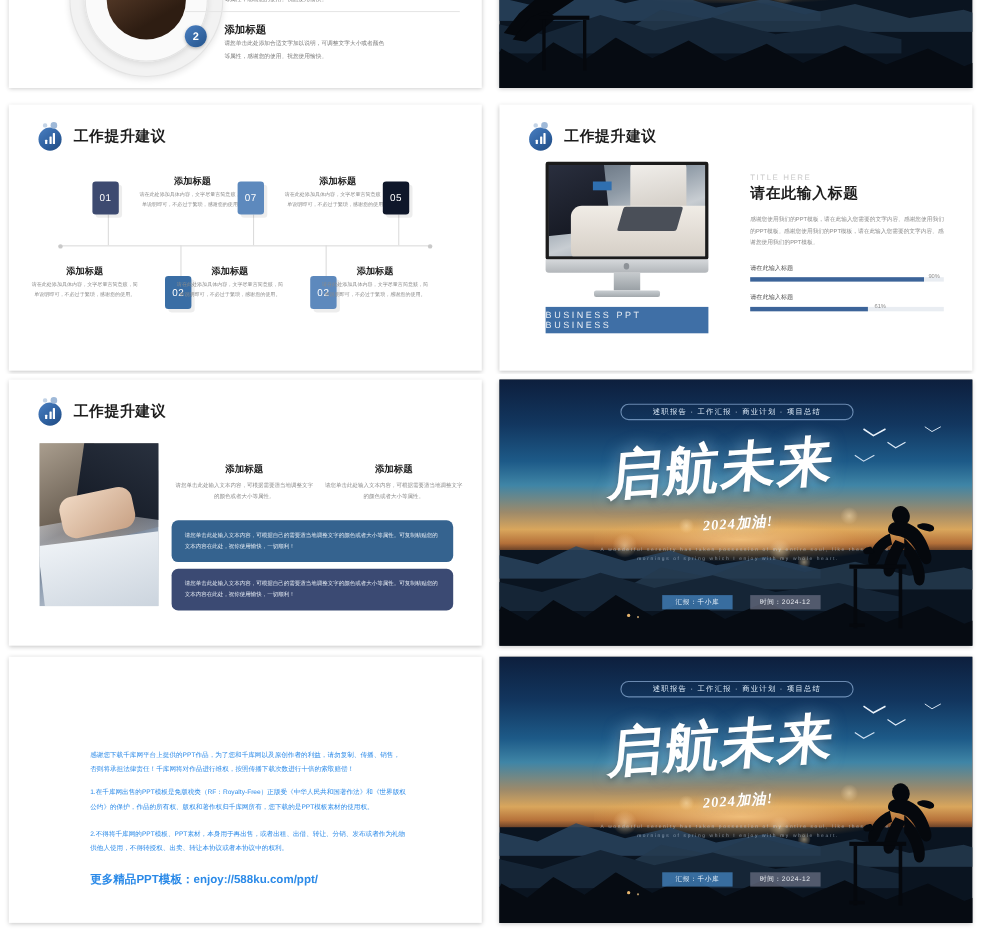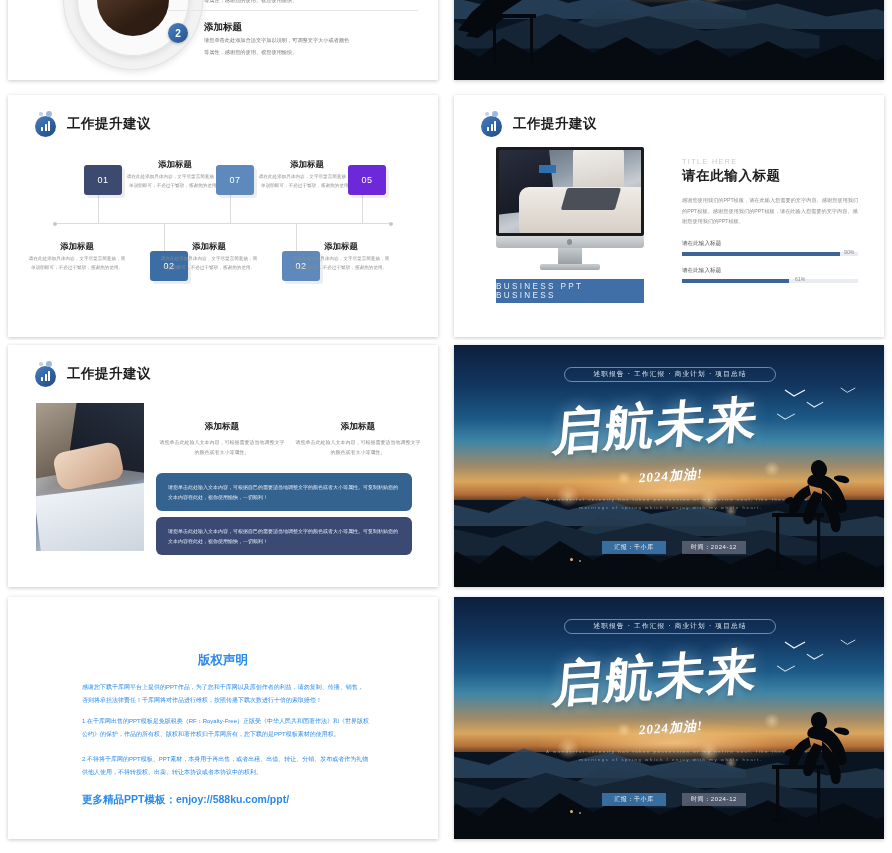--- a/index.html
+++ b/index.html
@@ -40,21 +40,21 @@
     box-shadow:0 1px 3px rgba(0,0,0,.25);
     display:flex;align-items:center;justify-content:center;color:#fff;font-size:10px;font-weight:bold;}
   .aTitle{position:absolute;font-size:9.5px;font-weight:bold;color:#1c1c1c;}
   .aBody{position:absolute;font-size:5.2px;line-height:1.85;color:#777;width:232px;}
   .hr{position:absolute;height:1px;background:#e6e6e6;}
 
   
   .axis{position:absolute;height:1px;background:#dcdcdc;}
   .axdot{position:absolute;width:4px;height:4px;border-radius:50%;background:#c9c9c9;top:-1.5px;}
   .stem{position:absolute;width:1px;background:#dcdcdc;}
-  .numbox{position:absolute;width:38px;height:30px;border-radius:3px;color:#fff;
+  .numbox{position:absolute;width:24px;height:30px;border-radius:3px;color:#fff;
     display:flex;align-items:center;justify-content:center;font-size:9px;letter-spacing:.5px;
     box-shadow:3px 3px 0 rgba(0,0,0,.07);}
   .tlTitle{position:absolute;font-size:8.4px;font-weight:bold;color:#1f1f1f;text-align:center;width:110px;}
   .tlBody{position:absolute;font-size:4.6px;line-height:1.95;color:#8b8b8b;text-align:center;width:100px;}
 
   
   .mon{position:absolute;}
   .mon .bez{position:absolute;left:0;top:0;width:148px;height:89px;background:#1b1b1b;border-radius:2px;}
   .mon .scr{position:absolute;left:3px;top:3px;width:142px;height:83px;overflow:hidden;
       background:linear-gradient(160deg,#5c6876 0%,#8e9aa6 35%,#c8cdd2 60%,#6f7b88 100%);}
@@ -237,21 +237,21 @@
         <div class="tlBody" style="left:249px;top:78px;">请在此处添加具体内容，文字尽量言简意赅，简单说明即可，不必过于繁琐，感谢您的使用。</div>
 
         <div class="stem" style="left:288px;top:128px;height:28px;"></div>
         <div class="numbox" style="left:274px;top:156px;background:#5d89bd;">
             <span>02</span>
           </div>
         <div class="tlTitle" style="left:146px;top:146px;">添加标题</div>
         <div class="tlBody" style="left:151px;top:160px;">请在此处添加具体内容，文字尽量言简意赅，简单说明即可，不必过于繁琐，感谢您的使用。</div>
 
         <div class="stem" style="left:354px;top:100px;height:28px;"></div>
-        <div class="numbox" style="left:340px;top:70px;background:#6d28d9;">
+        <div class="numbox" style="left:340px;top:70px;background:#0f172a;">
             <span>05</span>
           </div>
         <div class="tlTitle" style="left:278px;top:146px;">添加标题</div>
         <div class="tlBody" style="left:283px;top:160px;">请在此处添加具体内容，文字尽量言简意赅，简单说明即可，不必过于繁琐，感谢您的使用。</div>
       </div>
     </div>
   </div>
 
   <div class="cell">
     <div class="slide" style="left:8px;top:5px;width:430px;height:242px;">
@@ -417,21 +417,20 @@
 
         <div style="position:absolute;left:27%;top:88%;width:3px;height:3px;border-radius:50%;background:rgba(255,200,120,.9);"></div>
         <div style="position:absolute;left:29%;top:89%;width:2px;height:2px;border-radius:50%;background:rgba(255,210,140,.7);"></div>
       </div>
     </div>
   </div>
 
   <div class="cell">
     <div class="slide" style="left:8px;top:5px;width:430px;height:242px;">
       <div class="s-inner">
-        <div class="cpTitle" style="left:0;top:55px;">版权声明</div>
         <div class="cpP" style="left:74px;top:84px;width:286px;">感谢您下载千库网平台上提供的PPT作品，为了您和千库网以及原创作者的利益，请勿复制、传播、销售，否则将承担法律责任！千库网将对作品进行维权，按照传播下载次数进行十倍的索取赔偿！</div>
         <div class="cpP" style="left:74px;top:118px;width:292px;">1.在千库网出售的PPT模板是免版税类（RF：Royalty-Free）正版受《中华人民共和国著作法》和《世界版权公约》的保护，作品的所有权、版权和著作权归千库网所有，您下载的是PPT模板素材的使用权。</div>
         <div class="cpP" style="left:74px;top:156px;width:292px;">2.不得将千库网的PPT模板、PPT素材，本身用于再出售，或者出租、出借、转让、分销、发布或者作为礼物供他人使用，不得转授权、出卖、转让本协议或者本协议中的权利。</div>
         <div class="cpLink" style="left:74px;top:196px;">更多精品PPT模板：enjoy://588ku.com/ppt/</div>
       </div>
     </div>
   </div>
 
   <div class="cell">
     <div class="slide" style="left:8px;top:5px;width:430px;height:242px;">

